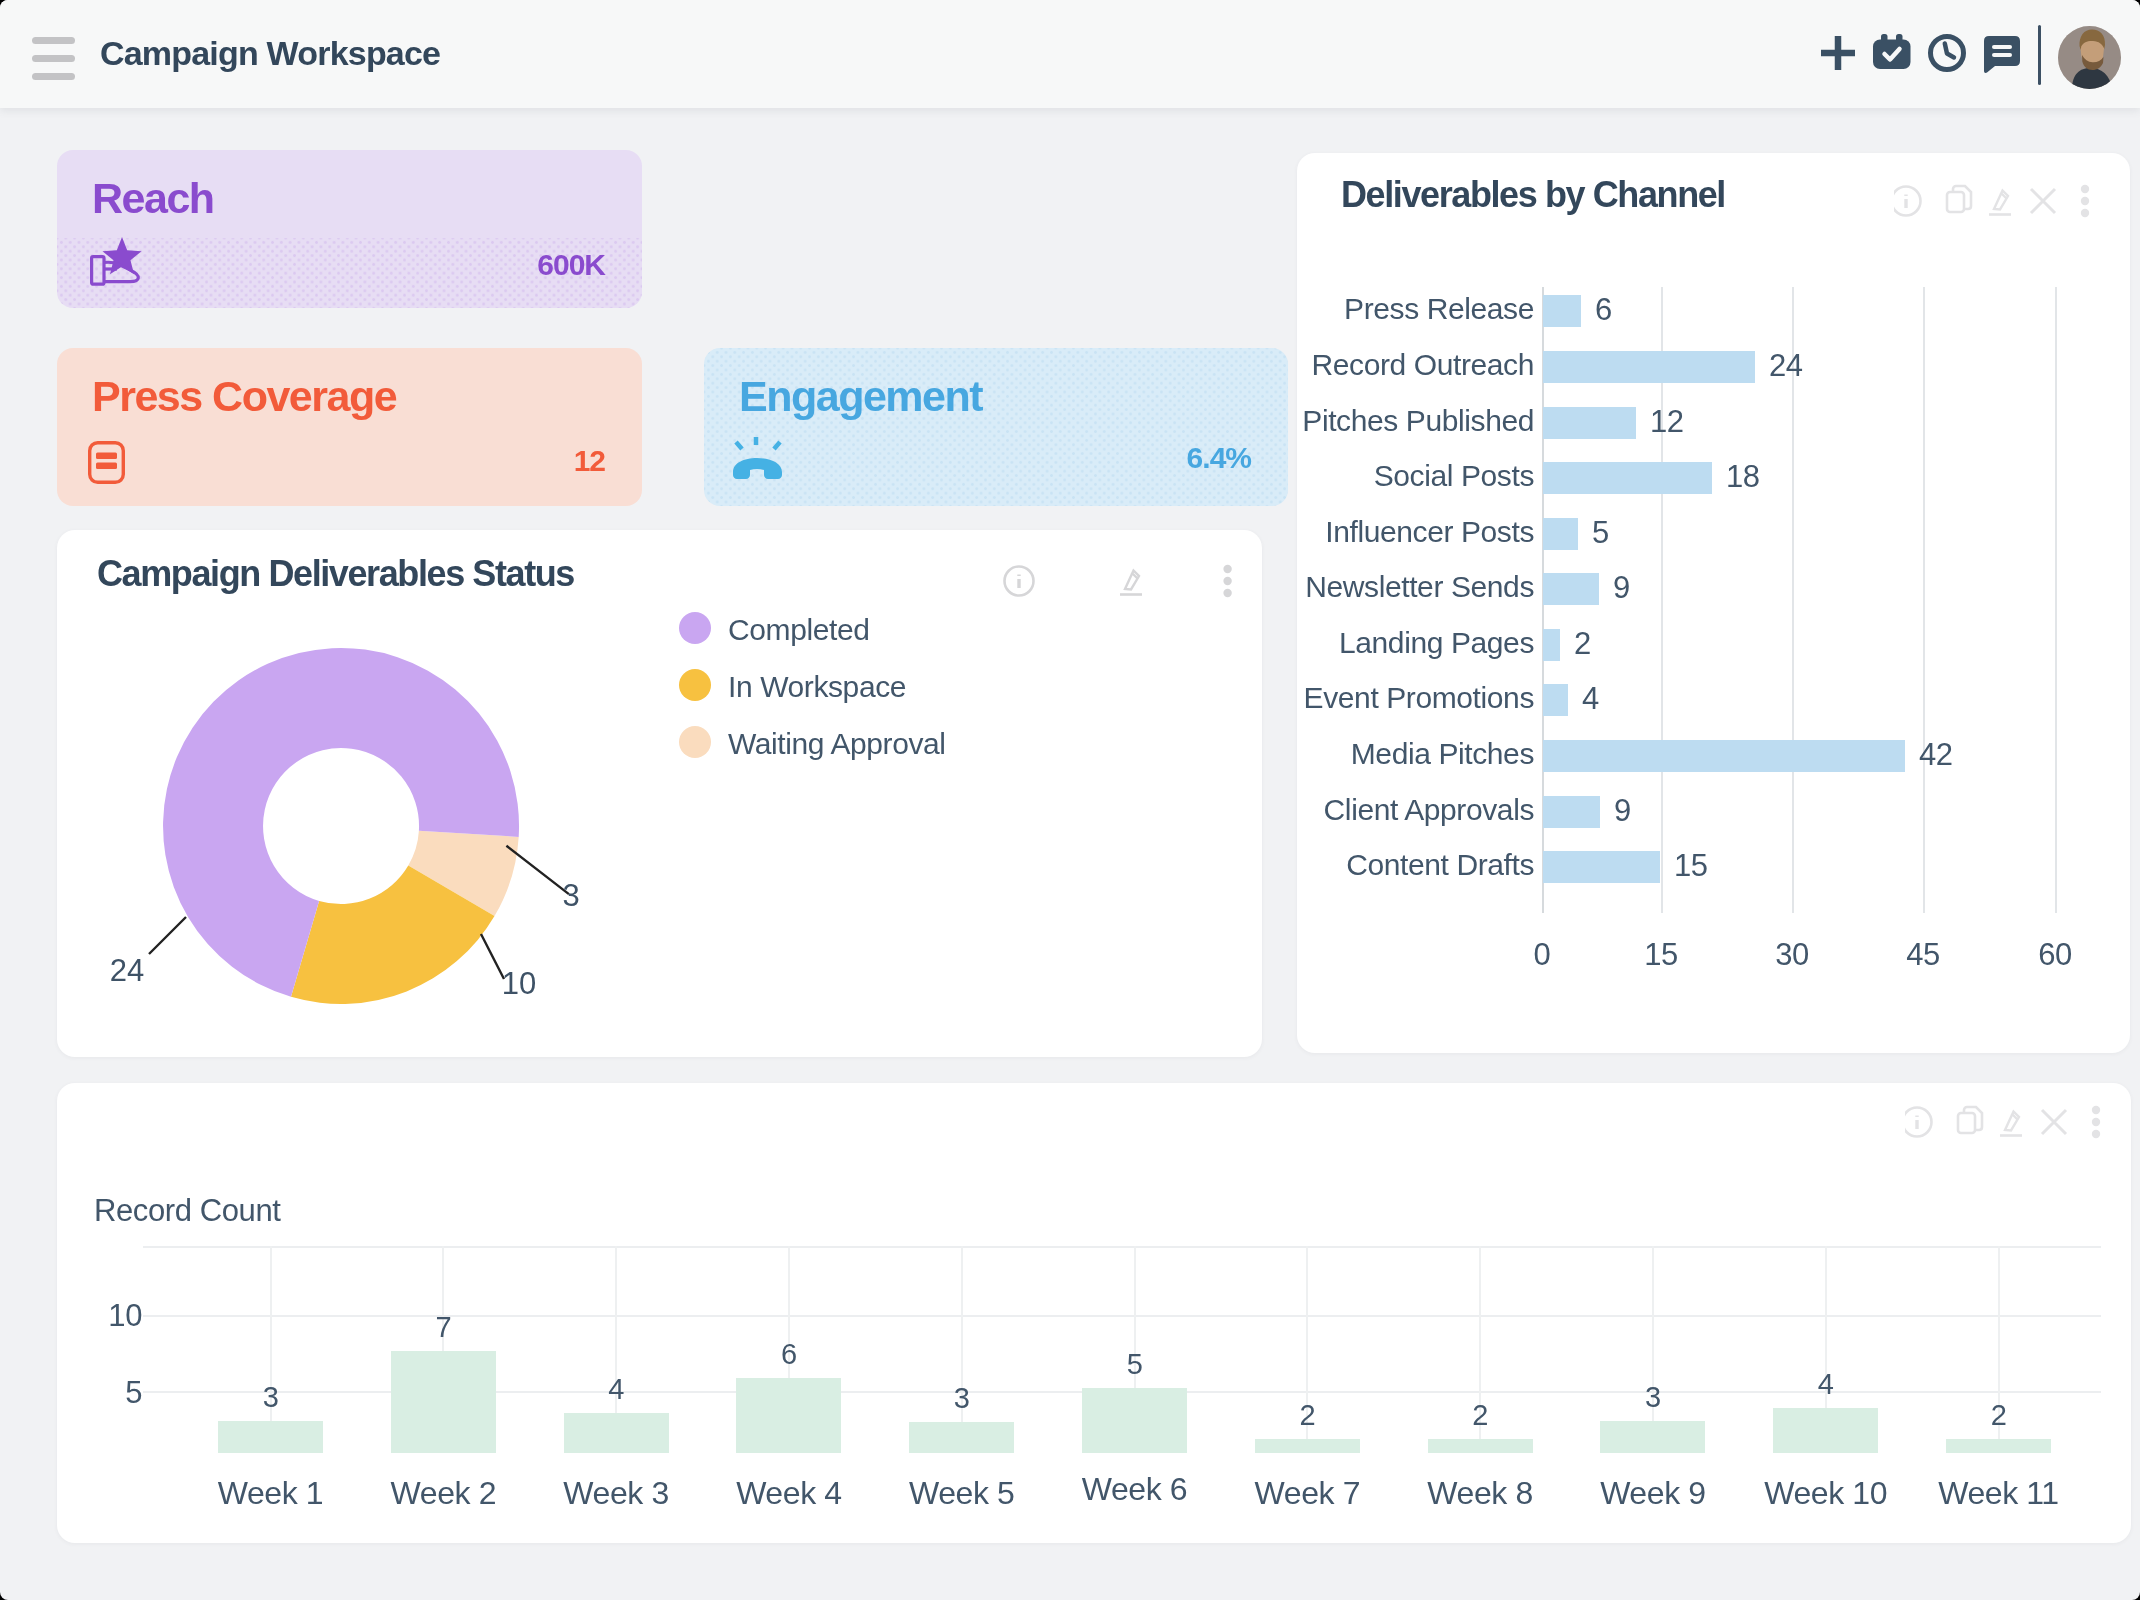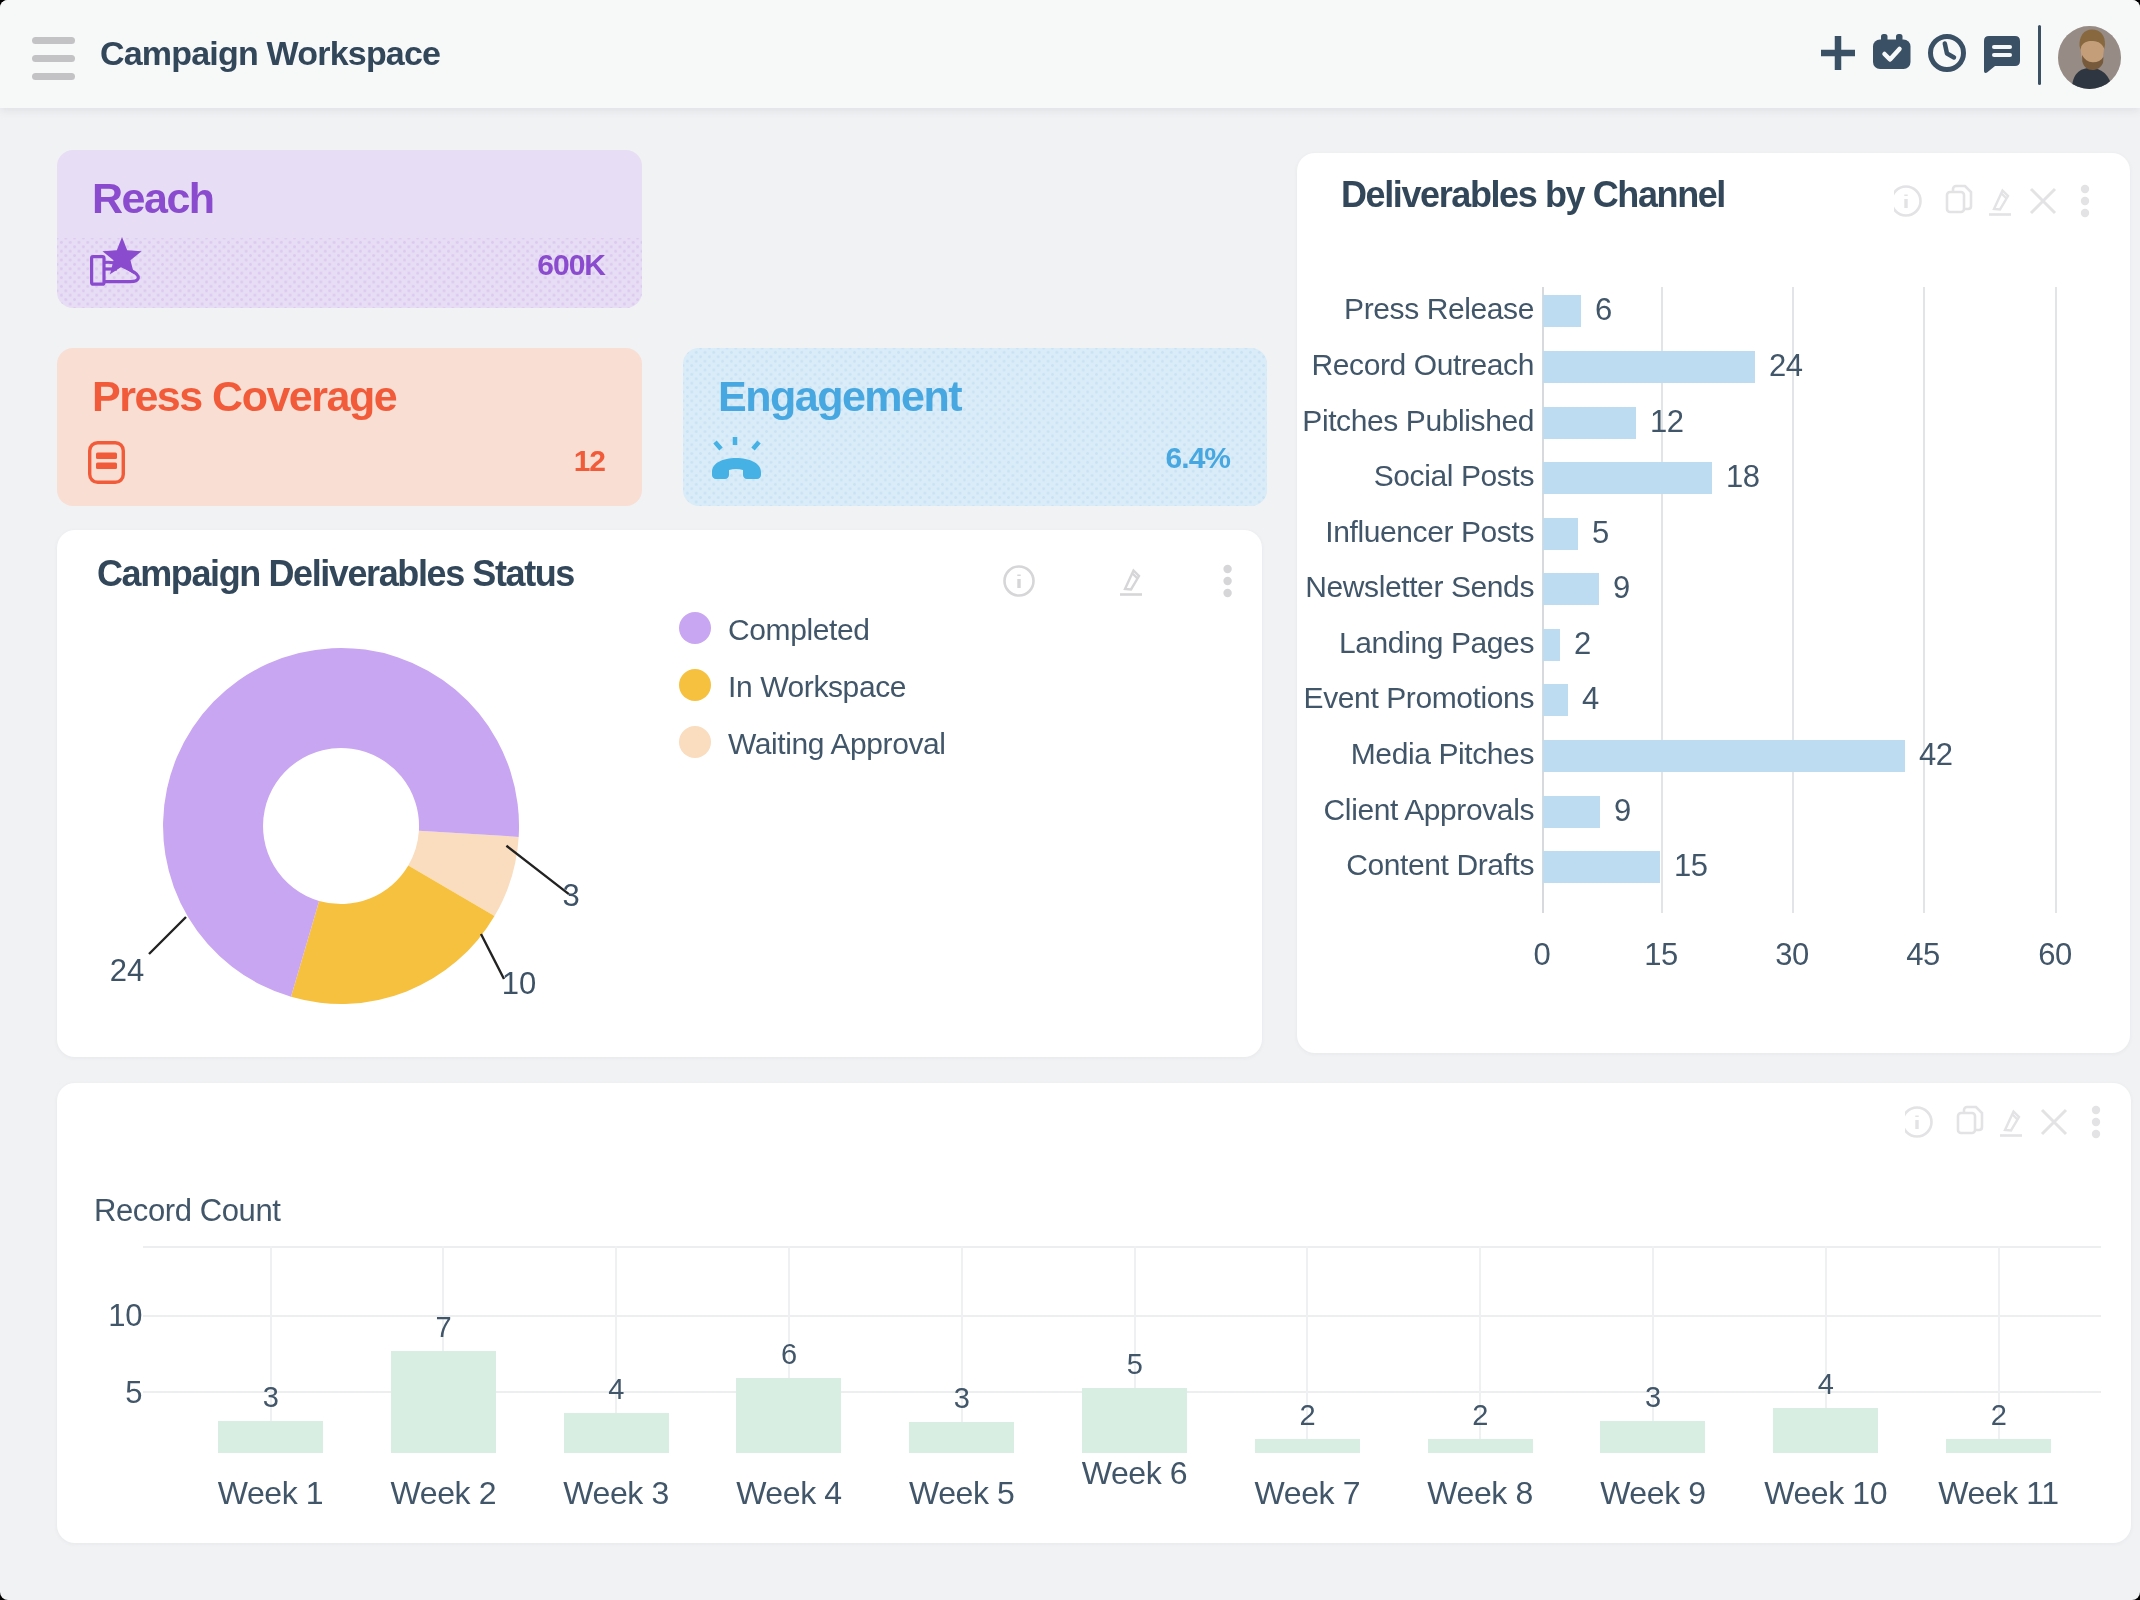--- a/index.html
+++ b/index.html
@@ -12,21 +12,21 @@
   .ham { position:absolute; left:32px; width:43px; height:7px; border-radius:3.5px; background:#c3c3c5; }
   .tb-title { position:absolute; left:100px; top:34px; font-size:34px; font-weight:bold; color:#33475b; letter-spacing:-0.8px; }
   .card { position:absolute; border-radius:16px; }
   .kpi-title { position:absolute; left:35px; top:24px; font-size:43px; font-weight:bold; letter-spacing:-1.5px; }
   .kpi-value { position:absolute; right:37px; font-size:30px; font-weight:bold; letter-spacing:-1px; }
   .wcard { position:absolute; background:#fff; border-radius:18px; box-shadow:0 1px 4px rgba(60,70,90,0.06); }
   .ctitle { position:absolute; font-size:36px; font-weight:bold; color:#33475b; letter-spacing:-1.4px; }
   .glabel { color:#42566a; letter-spacing:-0.4px; }
   .dots-p { background-image:radial-gradient(#dbc9f0 1px, transparent 1.7px),radial-gradient(#dbc9f0 1px, transparent 1.7px); background-size:8.8px 8.8px; background-position:0 0,4.4px 4.4px; }
   .dots-g { background-image:radial-gradient(#c9e8d4 1px, transparent 1.7px),radial-gradient(#c9e8d4 1px, transparent 1.7px); background-size:8.8px 8.8px; background-position:0 0,4.4px 4.4px; }
-  .dots-b { background-image:radial-gradient(#c9e3f4 1px, transparent 1.7px),radial-gradient(#c9e3f4 1px, transparent 1.7px); background-size:8.8px 8.8px; background-position:0 0,4.4px 4.4px; }
+  .dots-b { background-image:radial-gradient(#c9e3f4 1px, transparent 1.7px),radial-gradient(#c9e3f4 1px, transparent 1.7px); background-size:8.8px 8.8px; background-position:0 0,4.4px 4.4px;margin-left:21px; }
 </style>
 </head>
 <body>
 <div class="page">
 
   <div class="topbar">
     <div class="ham" style="top:37px"></div>
     <div class="ham" style="top:55px"></div>
     <div class="ham" style="top:73px"></div>
     <div class="tb-title">Campaign Workspace</div>
@@ -232,21 +232,21 @@
     <div style="position:absolute;left:679.4px;top:294.8px;width:105px;height:75.6px;background:#d9eee3"></div>
     <div style="position:absolute;left:691.9px;top:254.8px;width:80px;text-align:center;font-size:29px" class="glabel">6</div>
     <div style="position:absolute;left:651.9px;top:392px;width:160px;text-align:center;font-size:32px" class="glabel">Week 4</div>
     <div style="position:absolute;left:903.7px;top:163px;width:2px;height:207px;background:#eef0f1"></div>
     <div style="position:absolute;left:852.2px;top:338.6px;width:105px;height:31.8px;background:#d9eee3"></div>
     <div style="position:absolute;left:864.7px;top:298.6px;width:80px;text-align:center;font-size:29px" class="glabel">3</div>
     <div style="position:absolute;left:824.7px;top:392px;width:160px;text-align:center;font-size:32px" class="glabel">Week 5</div>
     <div style="position:absolute;left:1076.5px;top:163px;width:2px;height:207px;background:#eef0f1"></div>
     <div style="position:absolute;left:1025.0px;top:304.6px;width:105px;height:65.8px;background:#d9eee3"></div>
     <div style="position:absolute;left:1037.5px;top:264.6px;width:80px;text-align:center;font-size:29px" class="glabel">5</div>
-    <div style="position:absolute;left:997.5px;top:372px;width:160px;text-align:center;font-size:32px" class="glabel">Week 6</div>
+    <div style="position:absolute;left:997.5px;top:388px;width:160px;text-align:center;font-size:32px" class="glabel">Week 6</div>
     <div style="position:absolute;left:1249.3px;top:163px;width:2px;height:207px;background:#eef0f1"></div>
     <div style="position:absolute;left:1197.8px;top:356.0px;width:105px;height:14.4px;background:#d9eee3"></div>
     <div style="position:absolute;left:1210.3px;top:316.0px;width:80px;text-align:center;font-size:29px" class="glabel">2</div>
     <div style="position:absolute;left:1170.3px;top:392px;width:160px;text-align:center;font-size:32px" class="glabel">Week 7</div>
     <div style="position:absolute;left:1422.1px;top:163px;width:2px;height:207px;background:#eef0f1"></div>
     <div style="position:absolute;left:1370.6px;top:356.0px;width:105px;height:14.4px;background:#d9eee3"></div>
     <div style="position:absolute;left:1383.1px;top:316.0px;width:80px;text-align:center;font-size:29px" class="glabel">2</div>
     <div style="position:absolute;left:1343.1px;top:392px;width:160px;text-align:center;font-size:32px" class="glabel">Week 8</div>
     <div style="position:absolute;left:1594.9px;top:163px;width:2px;height:207px;background:#eef0f1"></div>
     <div style="position:absolute;left:1543.4px;top:338.4px;width:105px;height:32.0px;background:#d9eee3"></div>

